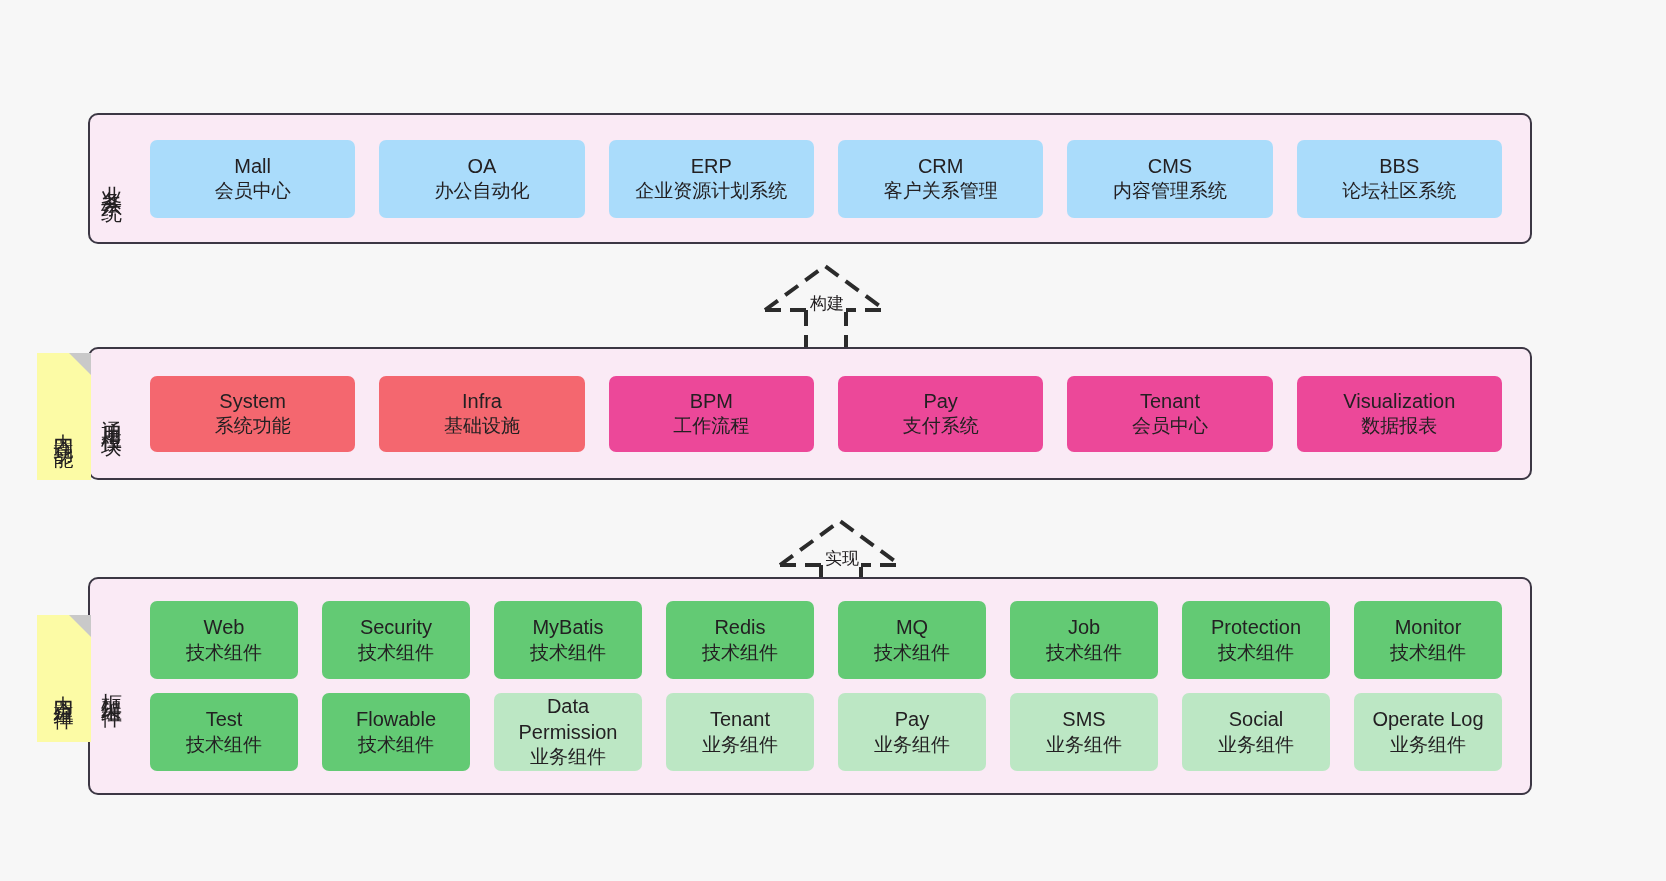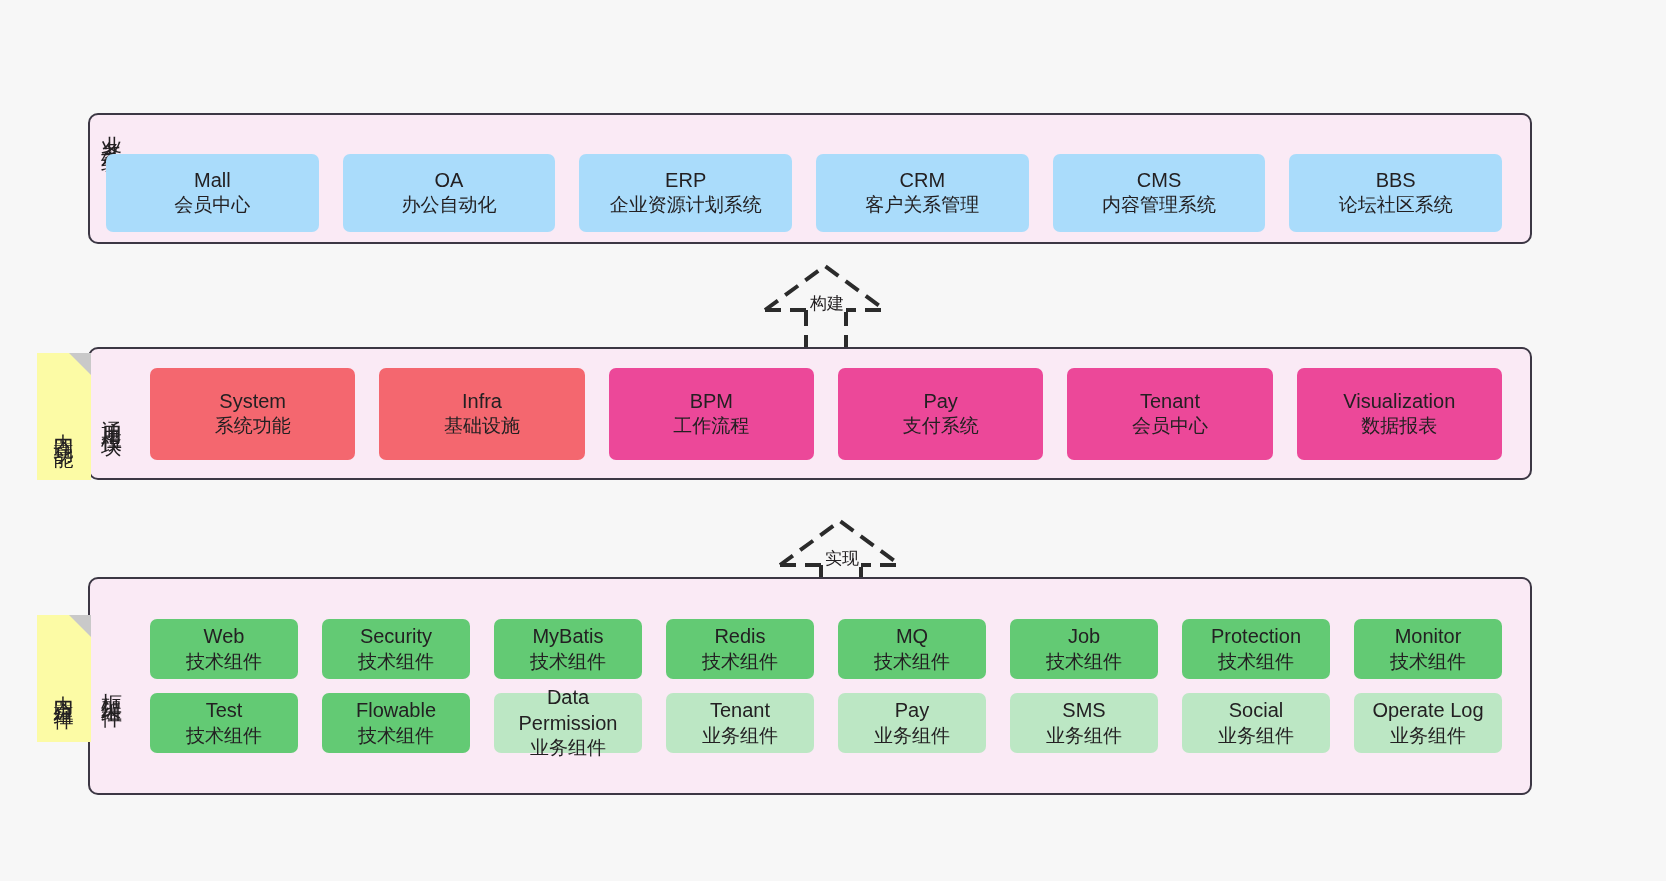--- a/index.html
+++ b/index.html
@@ -66,22 +66,22 @@
     justify-content: center;
     text-align: center;
     color: #232022;
     line-height: 1.28;
     padding: 6px 4px;
   }
   .node .n-title { font-size: 20px; }
   .node .n-sub   { font-size: 19px; }
 
   .biz-layer .node   { height: 78px; background: #aadcfb; }
-  .mod-layer .node   { height: 92px; }
-  .fw-layer  .node   { height: 60px; }
+  .mod-layer .node   { height: 76px; }
+  .fw-layer  .node   { height: 78px; }
 
   .c-red     { background: #f4676f; }
   .c-pink    { background: #ec4899; }
   .c-green   { background: #63ca74; }
   .c-lgreen  { background: #bce7c4; }
 
   
   .sticky {
     position: absolute;
     width: 54px;
@@ -117,21 +117,21 @@
     padding: 0 2px;
     white-space: nowrap;
     line-height: 1;
   }
 </style>
 </head>
 <body>
 
 <div id="stage">
 
-  <div class="layer biz-layer" id="layer-business" style="left:88px; top:113px; width:1444px; height:131px;flex-direction:column;">
+  <div class="layer biz-layer" id="layer-business" style="left:88px; top:113px; width:1444px; height:131px;">
     <div class="layer-title">业务系统</div>
     <div class="layer-body">
       <div class="node">
         <span class="n-title">Mall</span>
         <span class="n-sub">会员中心</span>
       </div>
       <div class="node">
         <span class="n-title">OA</span>
         <span class="n-sub">办公自动化</span>
       </div>

